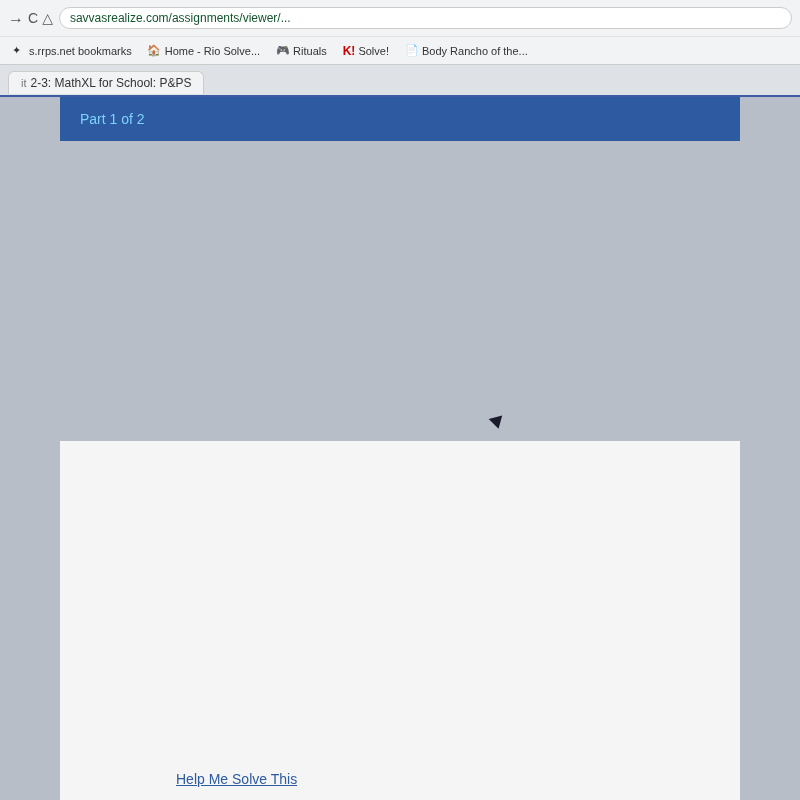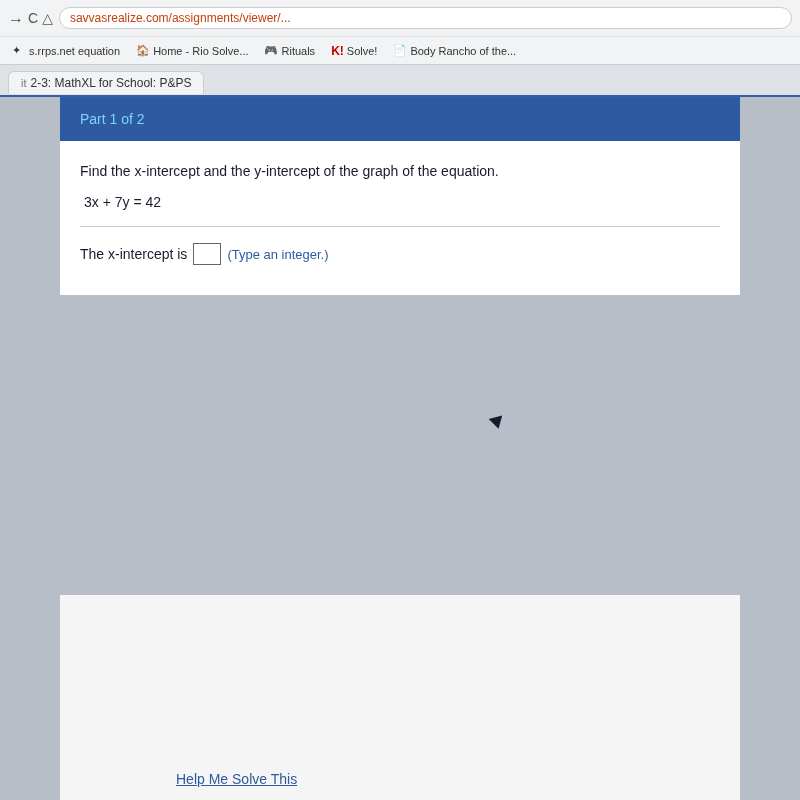--- a/index.html
+++ b/index.html
@@ -35,21 +35,21 @@
       font-size: 14px;
     }
 
     .url-bar {
       flex: 1;
       background: white;
       border: 1px solid #ccc;
       border-radius: 12px;
       padding: 3px 10px;
       font-size: 12px;
-      color: #c2410c;
+      color: #14532d;
       overflow: hidden;
       text-overflow: ellipsis;
       white-space: nowrap;
     }
 
     .bookmarks-bar {
       display: flex;
       align-items: center;
       padding: 3px 8px;
       background: #f1f3f4;
@@ -215,21 +215,21 @@
       <span style="cursor:pointer; font-size:16px; color:#555;">→</span>
       <span style="cursor:pointer; font-size:14px; color:#555;">C</span>
       <span style="cursor:pointer; font-size:14px; color:#555;">△</span>
     </div>
     <div class="url-bar">savvasrealize.com/assignments/viewer/...</div>
   </div>
 
   <div class="bookmarks-bar">
     <div class="bookmark-item">
       <span class="bookmark-icon">✦</span>
-      <span>s.rrps.net equation</span>
+      <span>s.rrps.net bookmarks</span>
     </div>
     <div class="bookmark-item">
       <span class="bookmark-icon">🏠</span>
       <span>Home - Rio Solve...</span>
     </div>
     <div class="bookmark-item">
       <span class="bookmark-icon">🎮</span>
       <span>Rituals</span>
     </div>
     <div class="bookmark-item">
@@ -249,32 +249,20 @@
   </div>
 </div>
 
 <div class="content-area">
   <div class="content-panel">
 
     <div class="part-header">
       <span>Part 1 of 2</span>
     </div>
 
-    <div class="question-body">
-      <div class="question-text">Find the x-intercept and the y-intercept of the graph of the equation.</div>
-      <div class="equation">3x + 7y = 42</div>
-      <hr class="divider-line">
-      <div class="answer-row">
-        <span>The x-intercept is</span>
-        <div class="answer-box">
-          <input type="text" style="width: 100%; height: 100%; border: none; outline: none; font-size: 13px; text-align: center; background: transparent;">
-        </div>
-        <span class="answer-hint">(Type an integer.)</span>
-      </div>
-    </div>
 
     <div class="bottom-section">
     </div>
 
     <div class="cursor"></div>
 
     <div class="help-text" style="cursor:pointer; color:#2d5aa0; text-decoration:underline;">Help Me Solve This</div>
 
   </div>
 </div>

